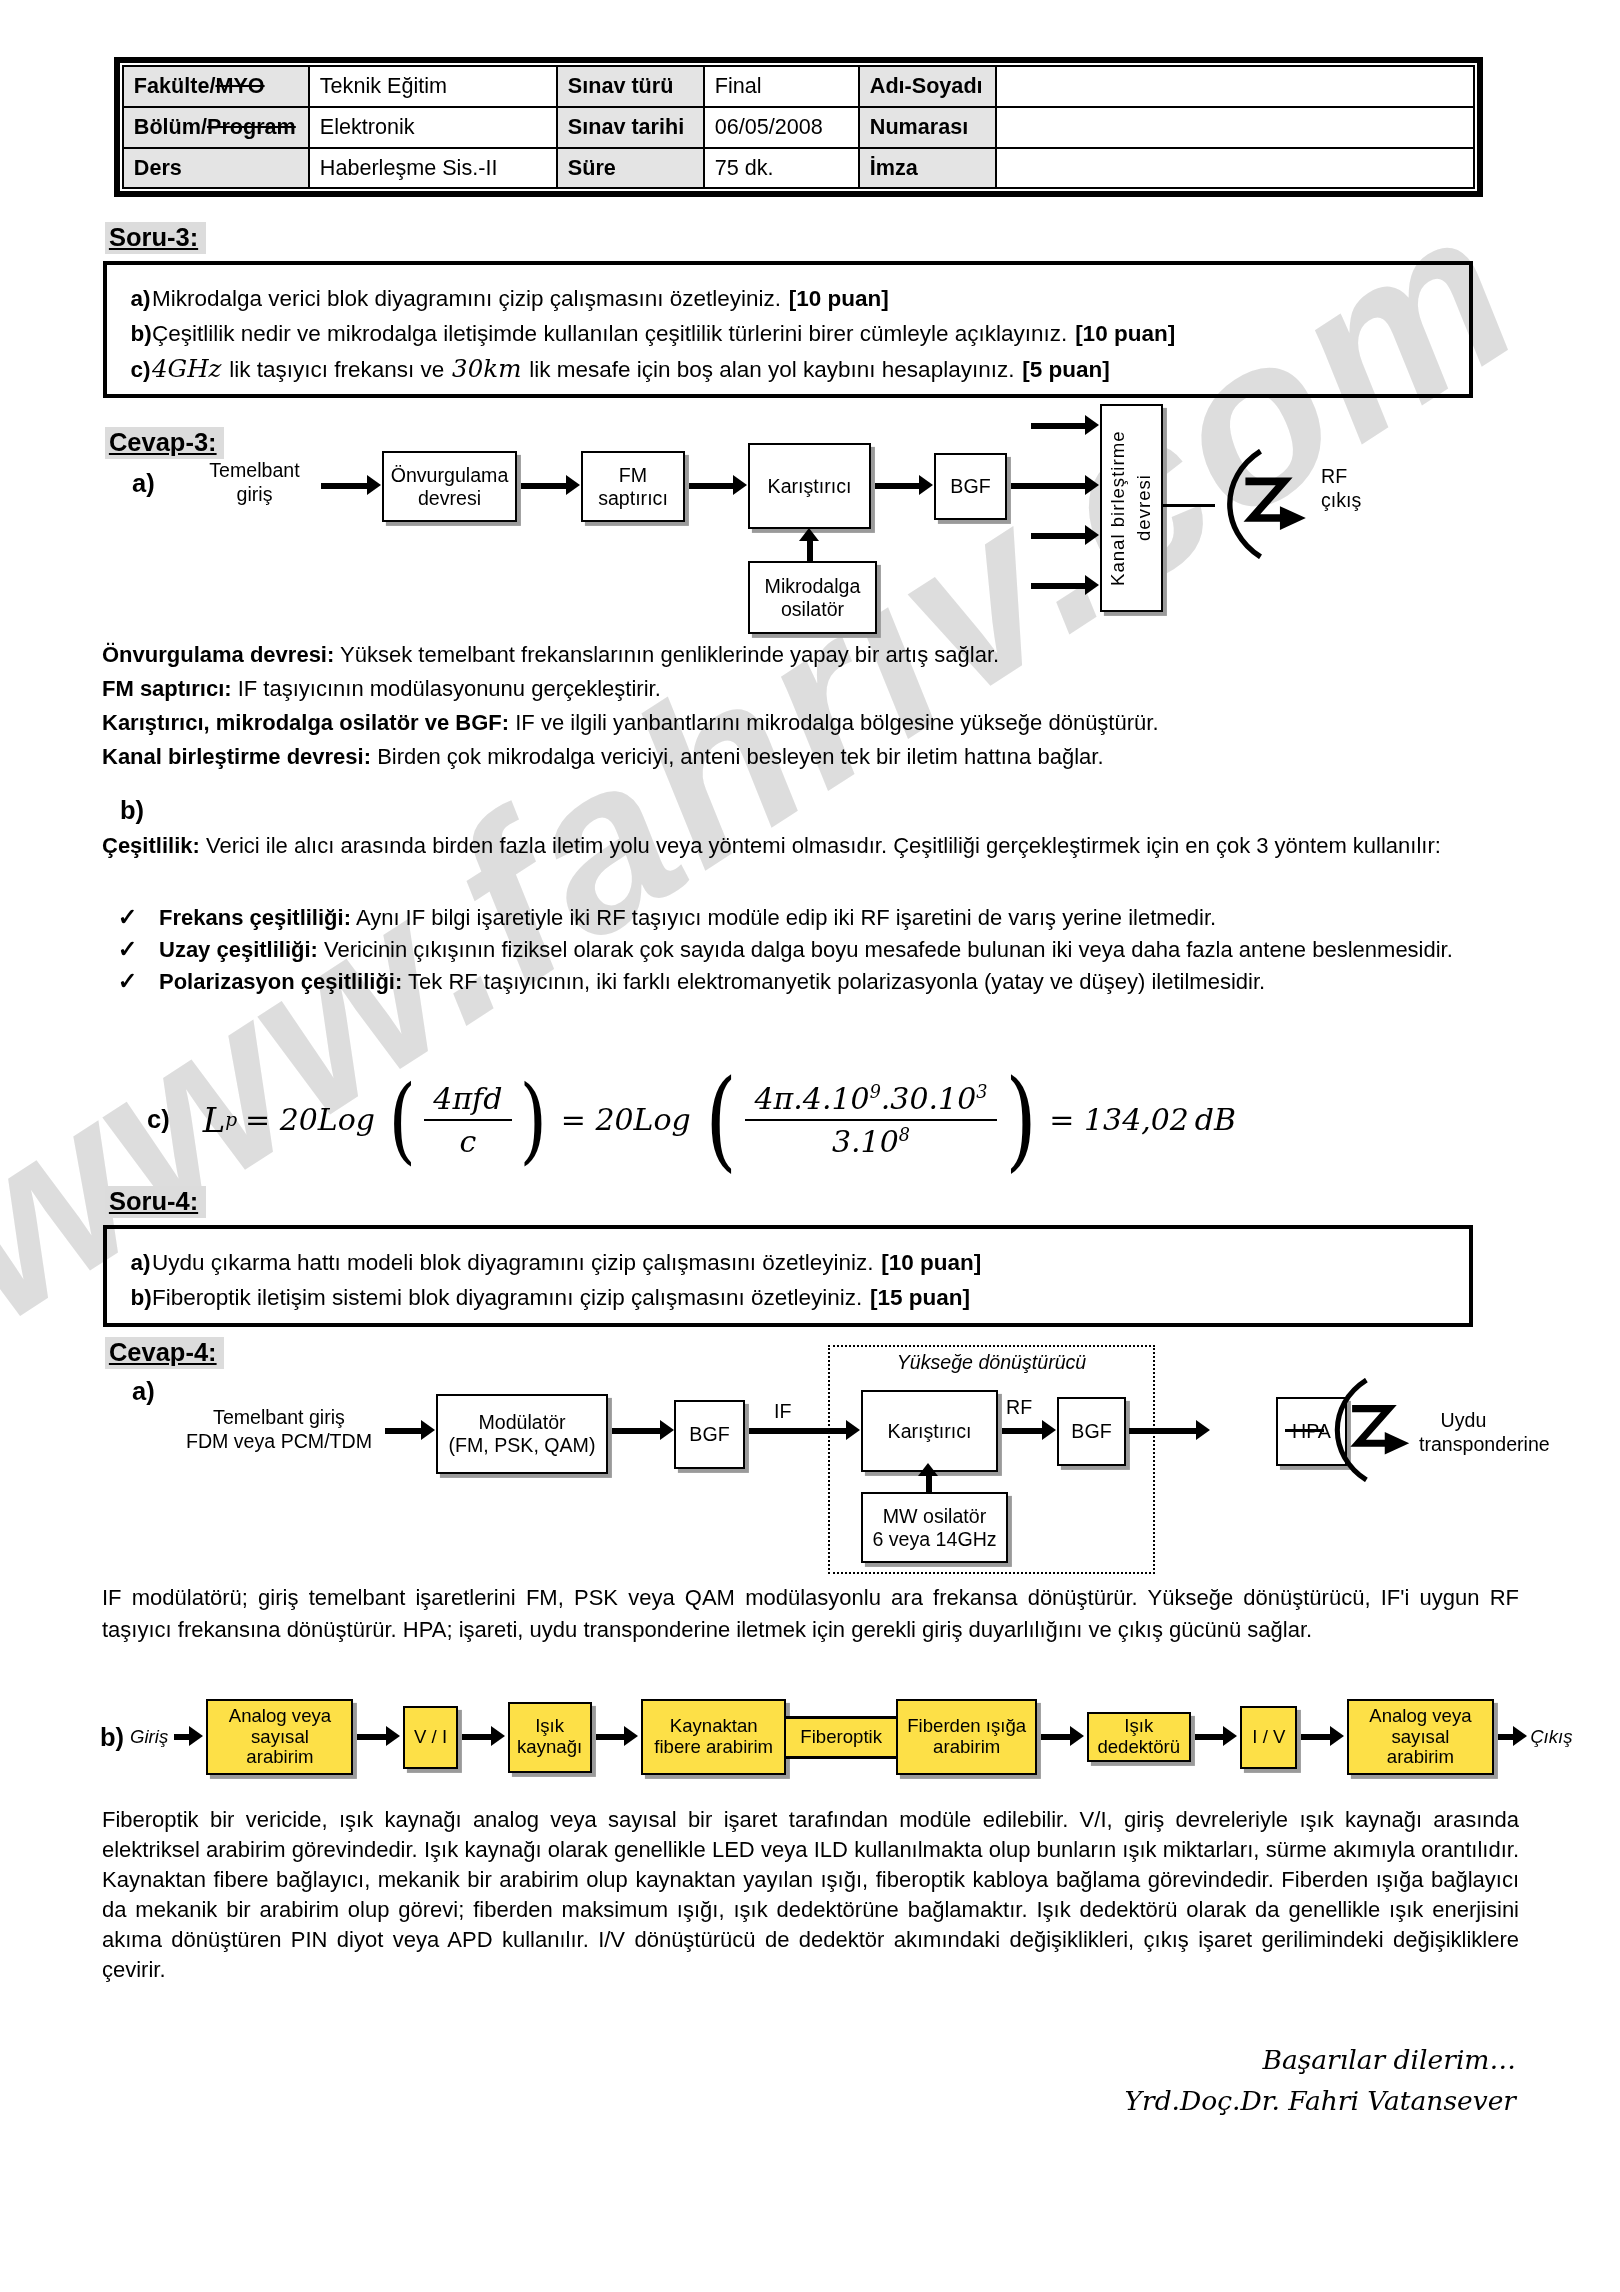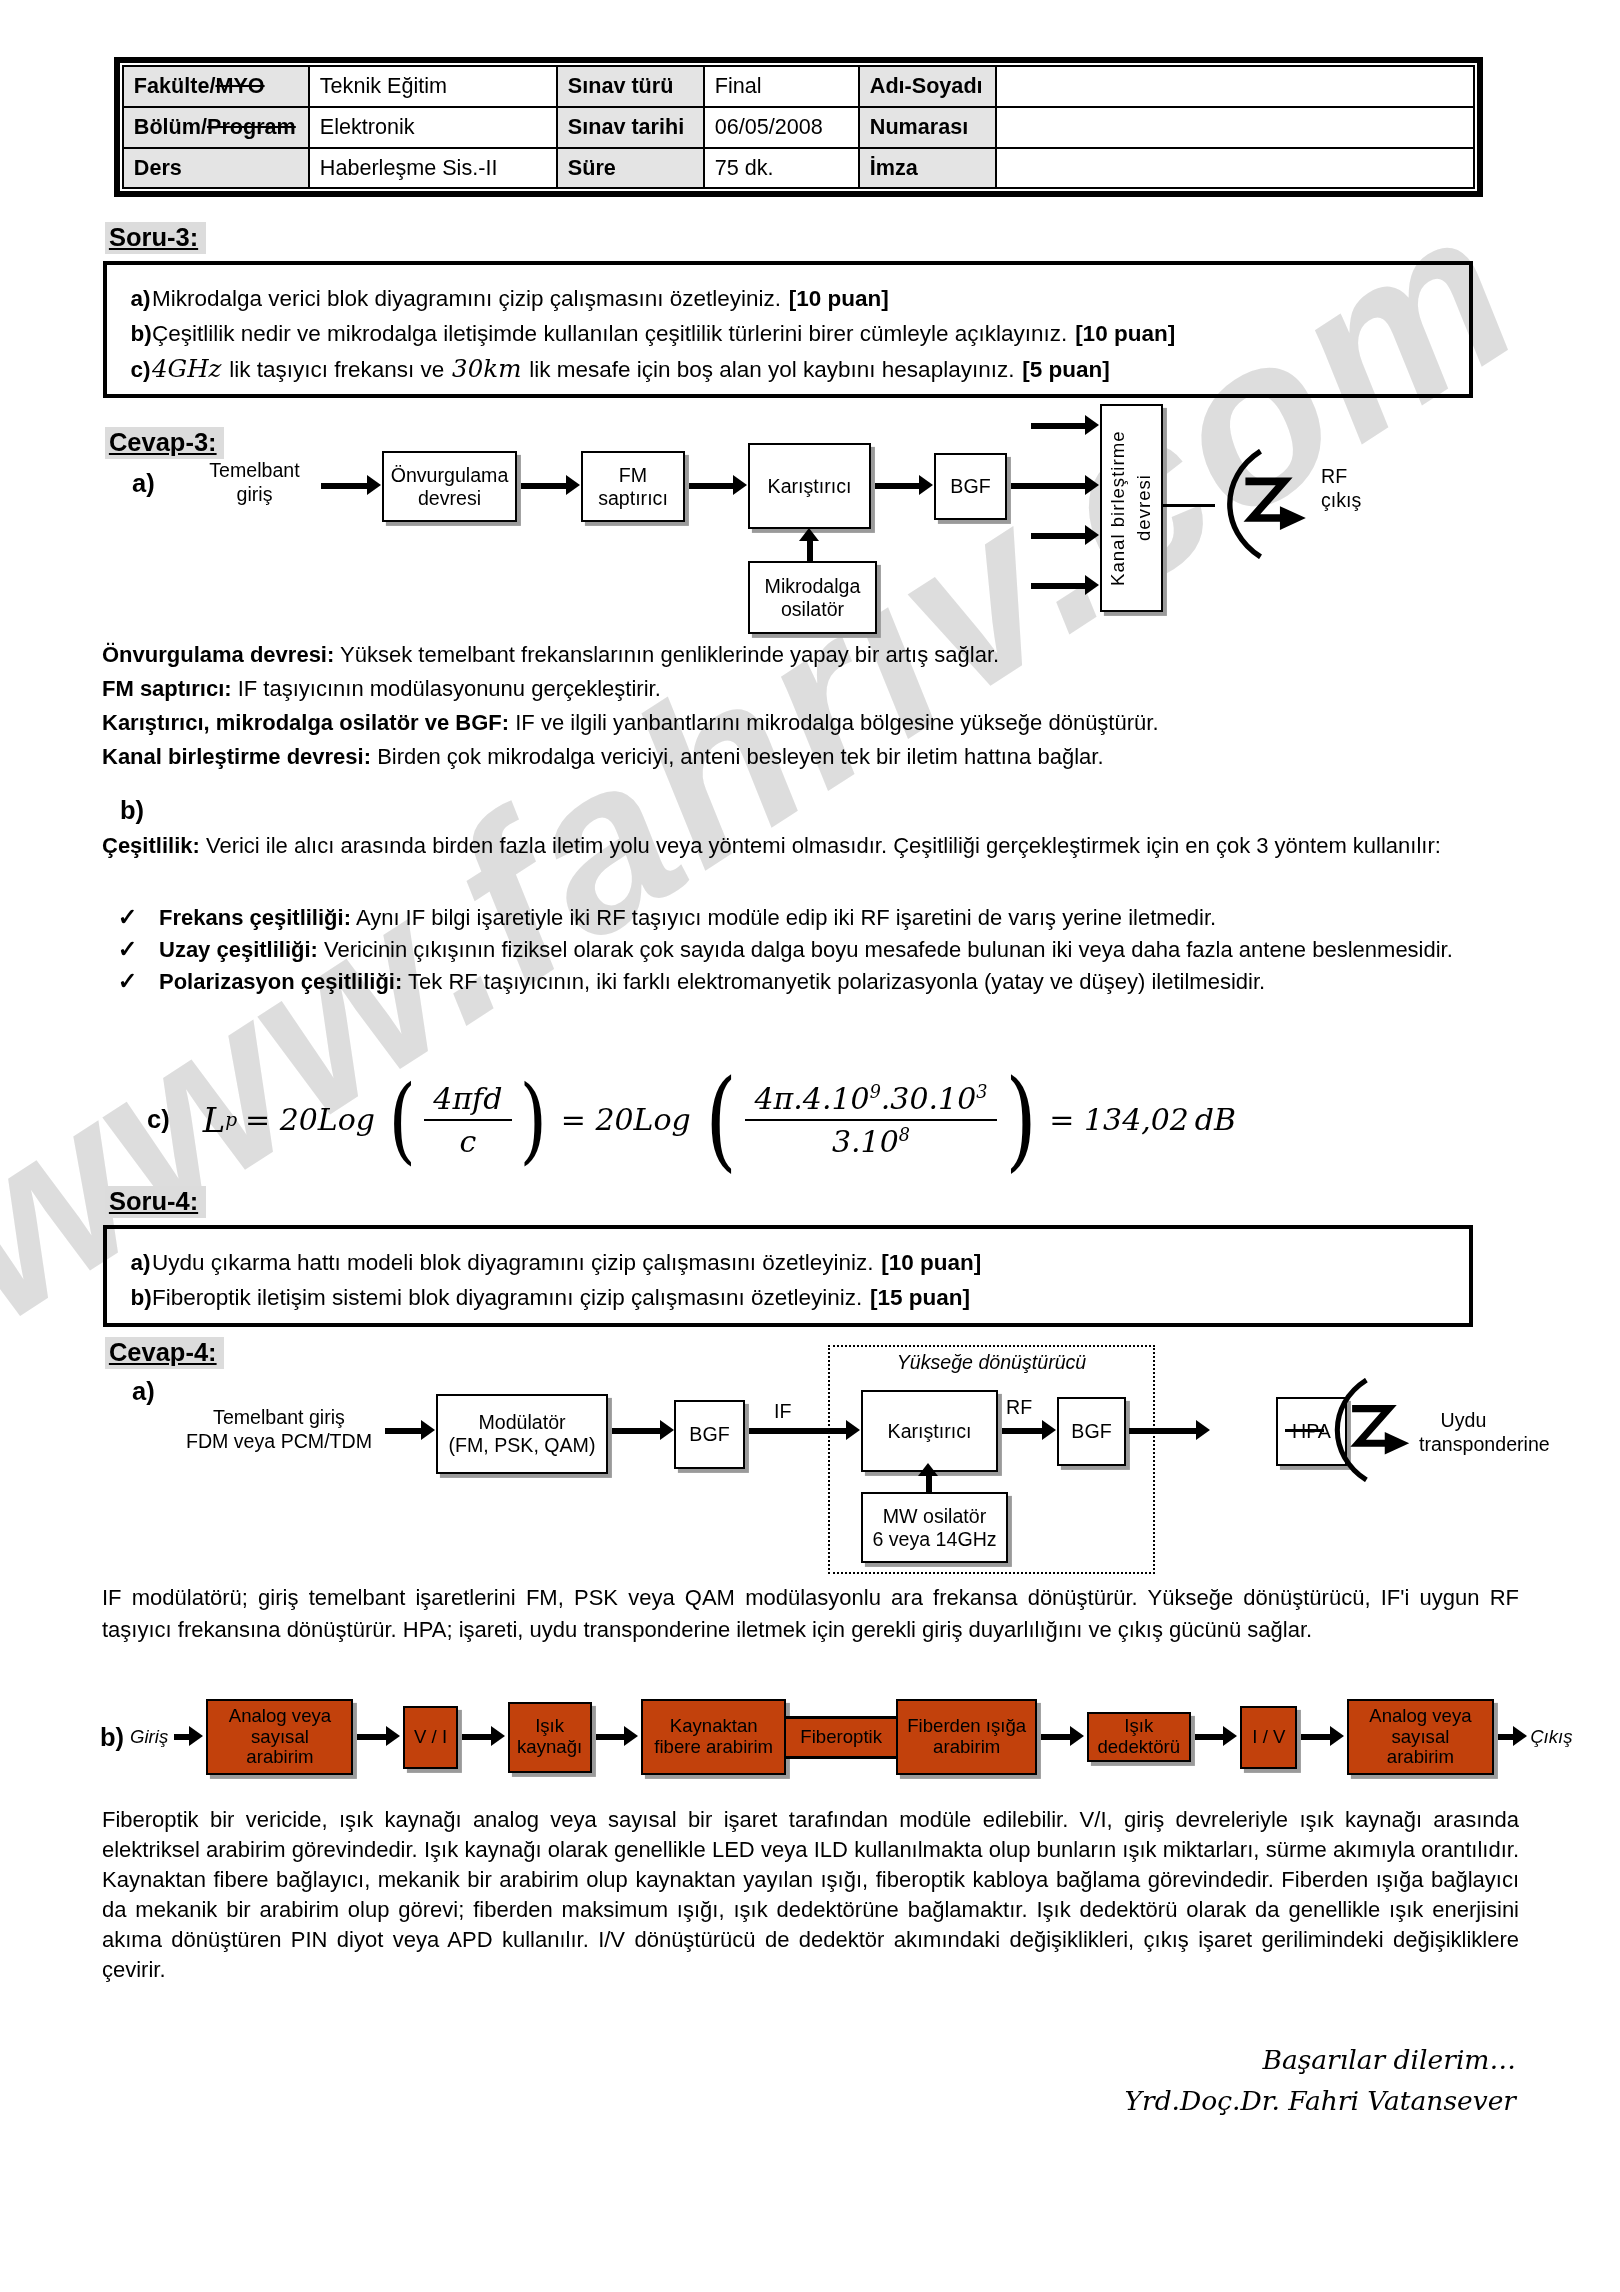--- a/index.html
+++ b/index.html
@@ -22,21 +22,21 @@
        padding:1px 7.8px 2px 3.9px;text-decoration:underline;}
   .qbox{border:4.9px solid #000;background:transparent;}
   .qitem{font-size:22.5px;line-height:35px;display:flex;align-items:baseline;}
   .qmark{font-weight:bold;width:45px;flex:none;text-align:left;padding-left:23.5px;box-sizing:border-box;}
   .qpts{font-weight:bold;margin-left:7.8px;}
   .m{font-family:"DejaVu Serif",serif;font-style:italic;}
   
   .bx{position:absolute;background:#fff;border:2.9px solid #000;box-shadow:3.9px 3.9px 0 #9a9a9a;
       display:flex;align-items:center;justify-content:center;text-align:center;
       font-size:19.6px;line-height:1.15;box-sizing:border-box;padding:2px;z-index:1;}
-  .bxf{background:#c2410c;border:2.9px solid #000;box-shadow:3.9px 3.9px 0 #9a9a9a;
+  .bxf{background:#fde047;border:2.9px solid #000;box-shadow:3.9px 3.9px 0 #9a9a9a;
       display:flex;align-items:center;justify-content:center;text-align:center;
       font-size:18.6px;line-height:1.12;box-sizing:border-box;padding:8px;flex:none;z-index:1;}
   .dashedbox{position:absolute;border:2.9px dotted #000;z-index:1;}
   .ar{position:absolute;height:5.9px;background:#000;z-index:1;}
   .ar::after{content:"";position:absolute;right:-13.7px;top:-7.8px;width:0;height:0;
       border-left:14.7px solid #000;border-top:10.8px solid transparent;border-bottom:10.8px solid transparent;}
   .arv{position:absolute;width:5.9px;background:#000;z-index:1;}
   .arv::before{content:"";position:absolute;top:-12.7px;left:-7.8px;width:0;height:0;
       border-bottom:13.7px solid #000;border-left:10.8px solid transparent;border-right:10.8px solid transparent;}
   .ln{position:absolute;height:2.9px;background:#000;z-index:1;}

